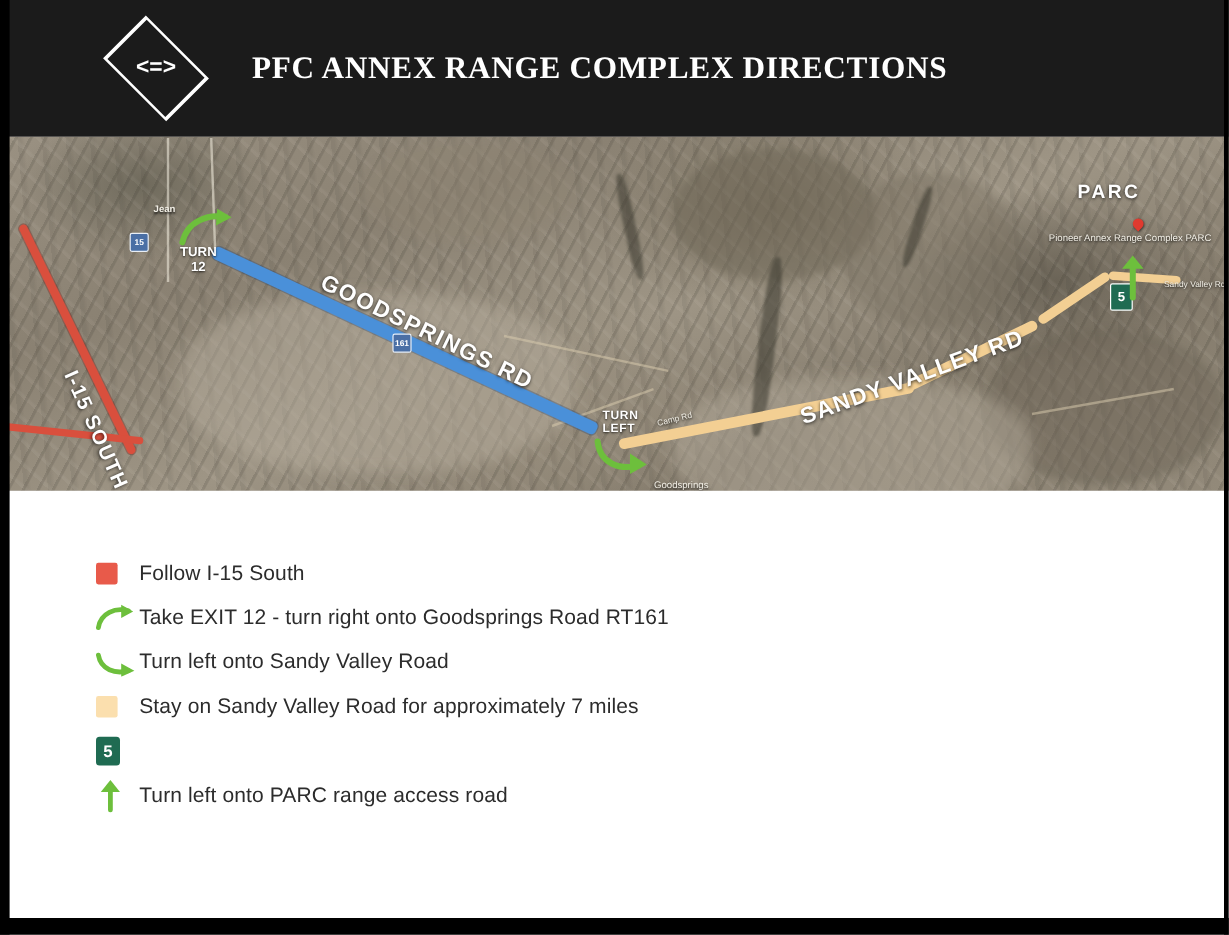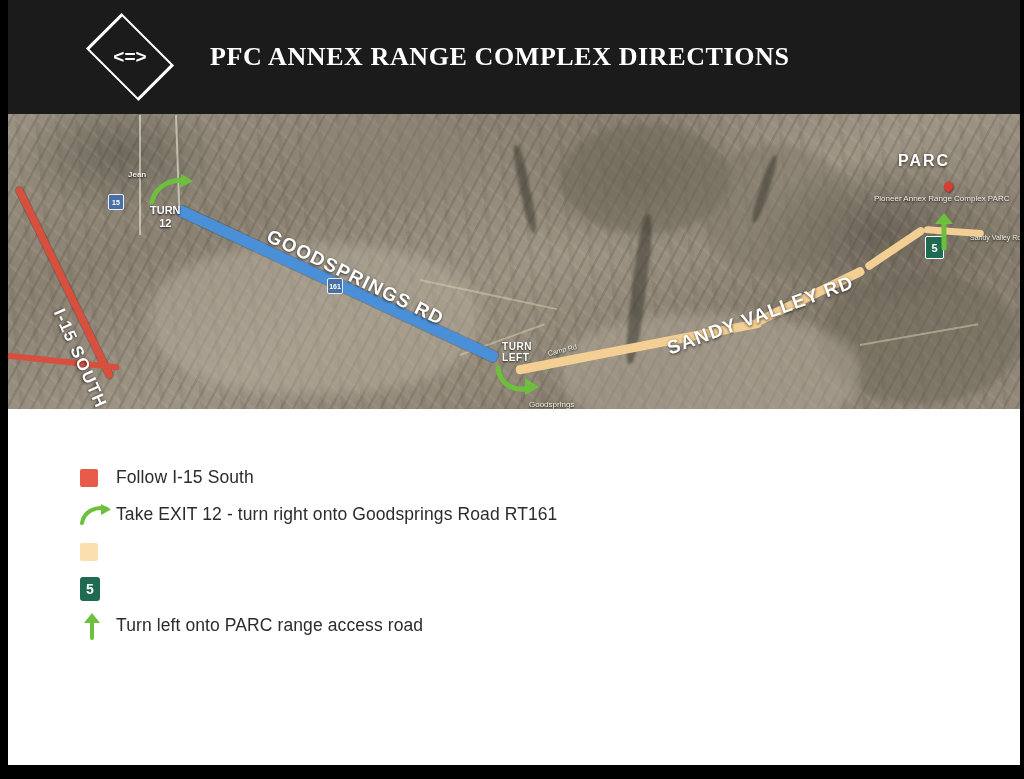--- a/index.html
+++ b/index.html
@@ -235,21 +235,21 @@
   }
   .poi-small {
     position: absolute;
     color: #f2efe6;
     font-size: 8px;
     text-shadow: 0 1px 2px rgba(0,0,0,.85);
     white-space: nowrap;
     font-family: "Liberation Sans", sans-serif;
   }
   .poi-jean { left: 128px; top: 56px; font-weight: bold; }
-  .poi-goodsprings { left: 508px; top: 286px; padding-left: 21px; }
+  .poi-goodsprings { left: 524px; top: 286px; padding-left: 21px; }
   .poi-annex { left: 874px; top: 80px; font-size: 8px; }
   .poi-sandyvalley { left: 970px; top: 120px; font-size: 7px; }
   .poi-camp { left: 548px; top: 236px; font-size: 7px; transform: rotate(-14deg); transform-origin: left center;}
 
   .pin {
     position: absolute;
     width: 9px; height: 9px;
     background: #e03a2f;
     border-radius: 50% 50% 50% 0;
     transform: rotate(-45deg);
@@ -447,25 +447,35 @@
         <div class="legend-icon">
           <svg width="34" height="24" viewBox="0 0 34 24">
             <path d="M2 20 C4 8 16 3 27 6" stroke="#6dbf3c" stroke-width="4" fill="none" stroke-linecap="round"></path>
             <path d="M21 1 L31 6.5 L21 12 Z" fill="#6dbf3c"></path>
           </svg>
         </div>
         <div class="legend-text">Take EXIT 12 - turn right onto Goodsprings Road RT161</div>
       </div>
 
 
+      <div class="legend-row">
+        <div class="legend-icon">
+          <svg width="34" height="24" viewBox="0 0 34 24">
+            <path d="M2 6 C4 18 16 22 27 19" stroke="#6dbf3c" stroke-width="4" fill="none" stroke-linecap="round"></path>
+            <path d="M21 13 L32 19 L21 24 Z" fill="#6dbf3c"></path>
+          </svg>
+        </div>
+        <div class="legend-text">Turn left onto Sandy Valley Road</div>
+      </div>
 
       <div class="legend-row">
         <div class="legend-icon">
           <span class="sw" style="background:#fbdfae;"></span>
         </div>
+        <div class="legend-text">Stay on Sandy Valley Road for approximately 7 miles</div>
       </div>
 
       <div class="legend-row">
         <div class="legend-icon">
           <span class="mm-badge">5</span>
         </div>
       </div>
 
       <div class="legend-row">
         <div class="legend-icon">

